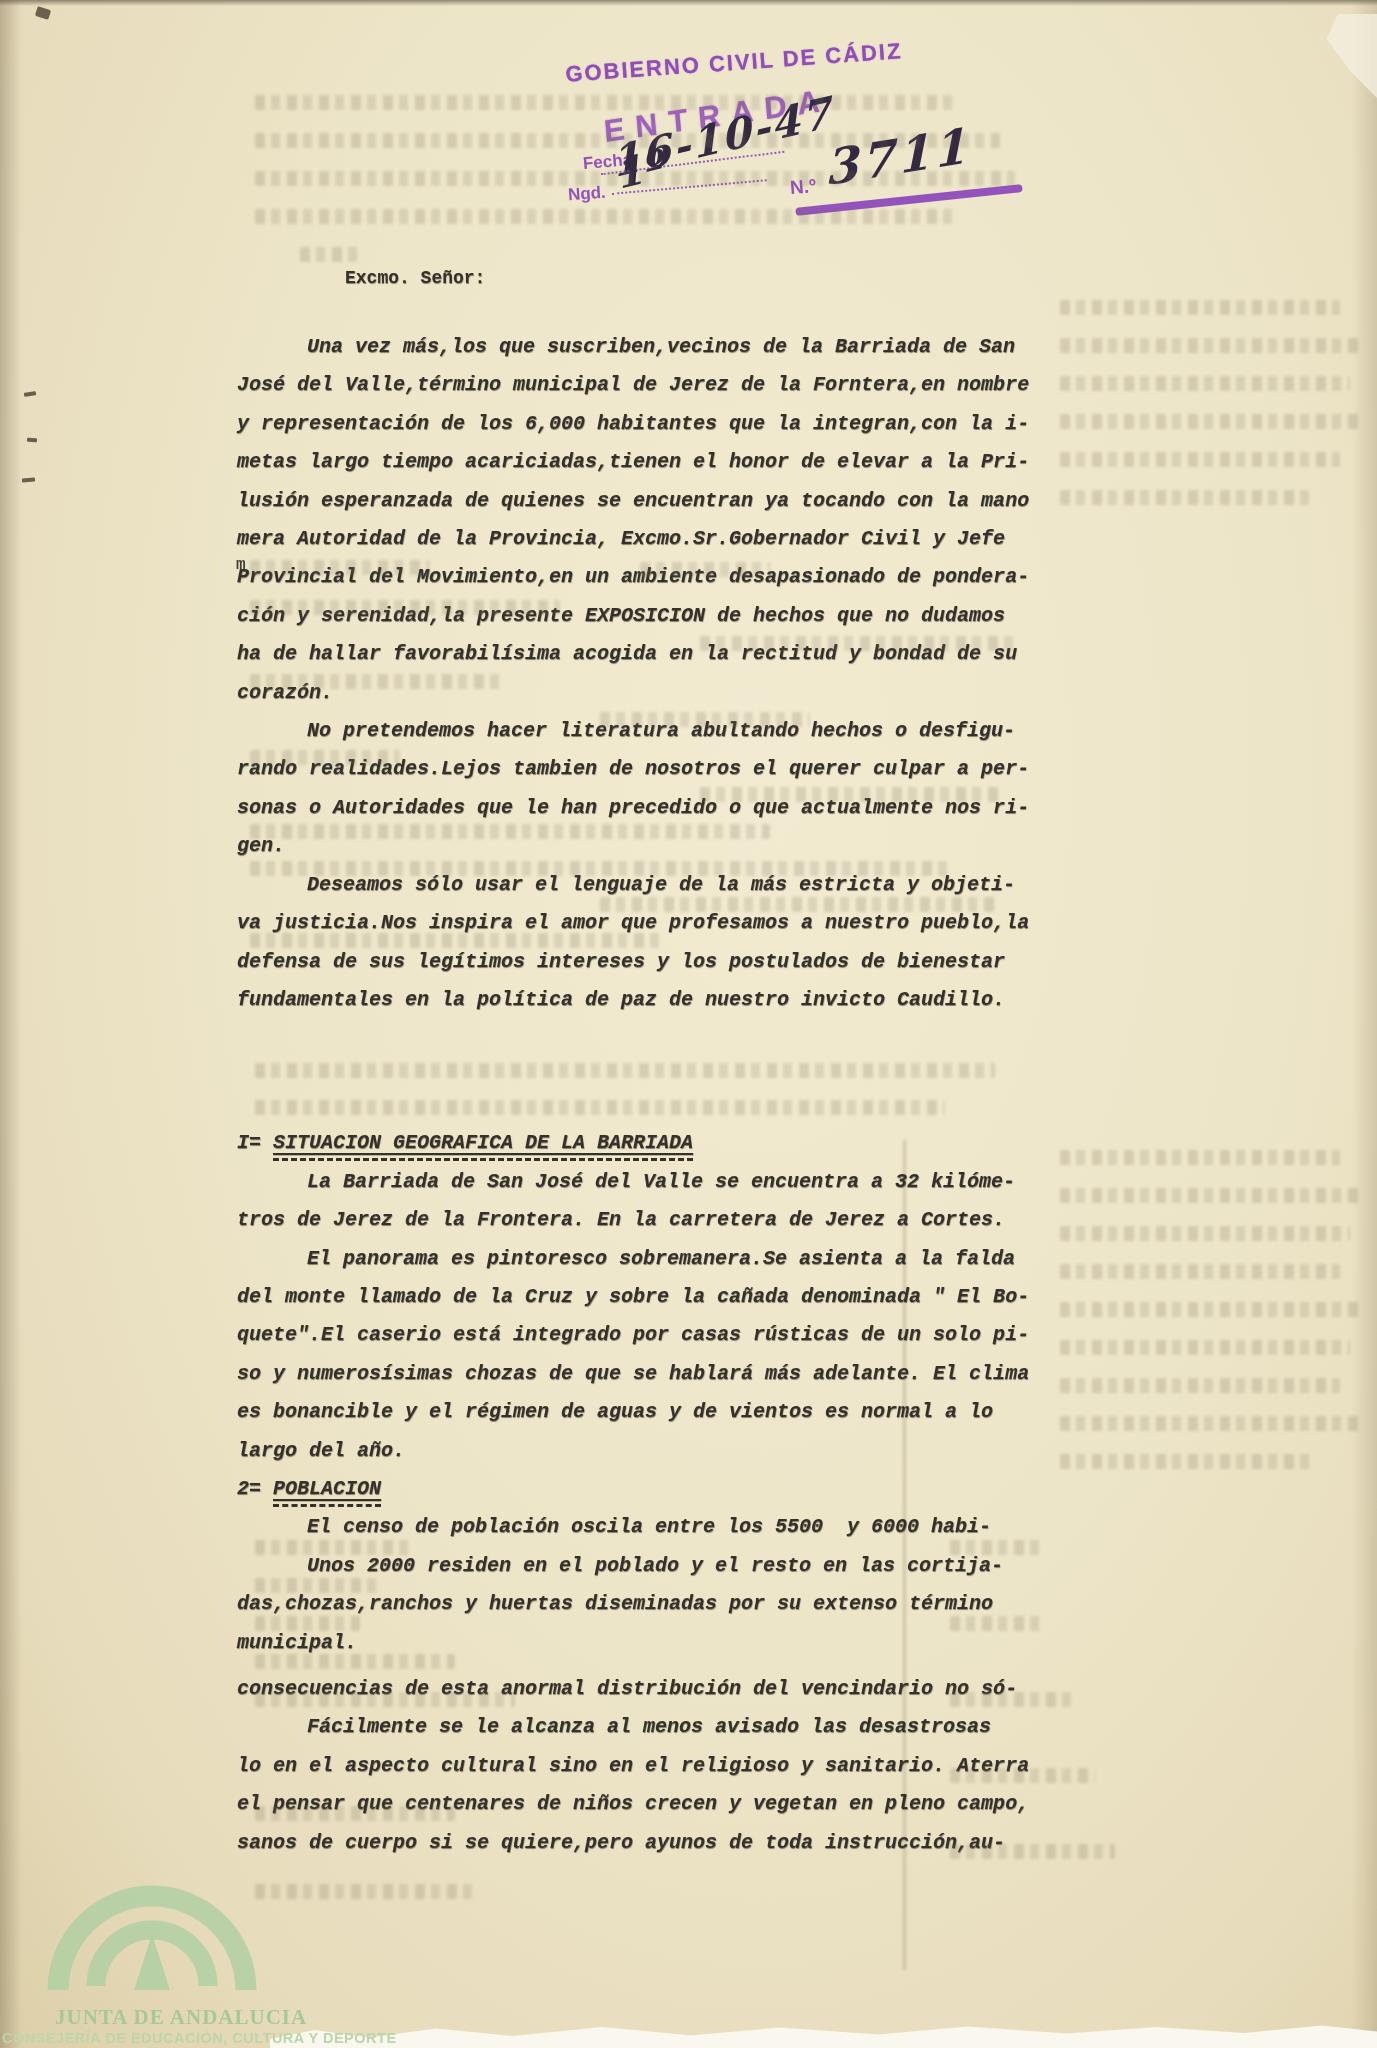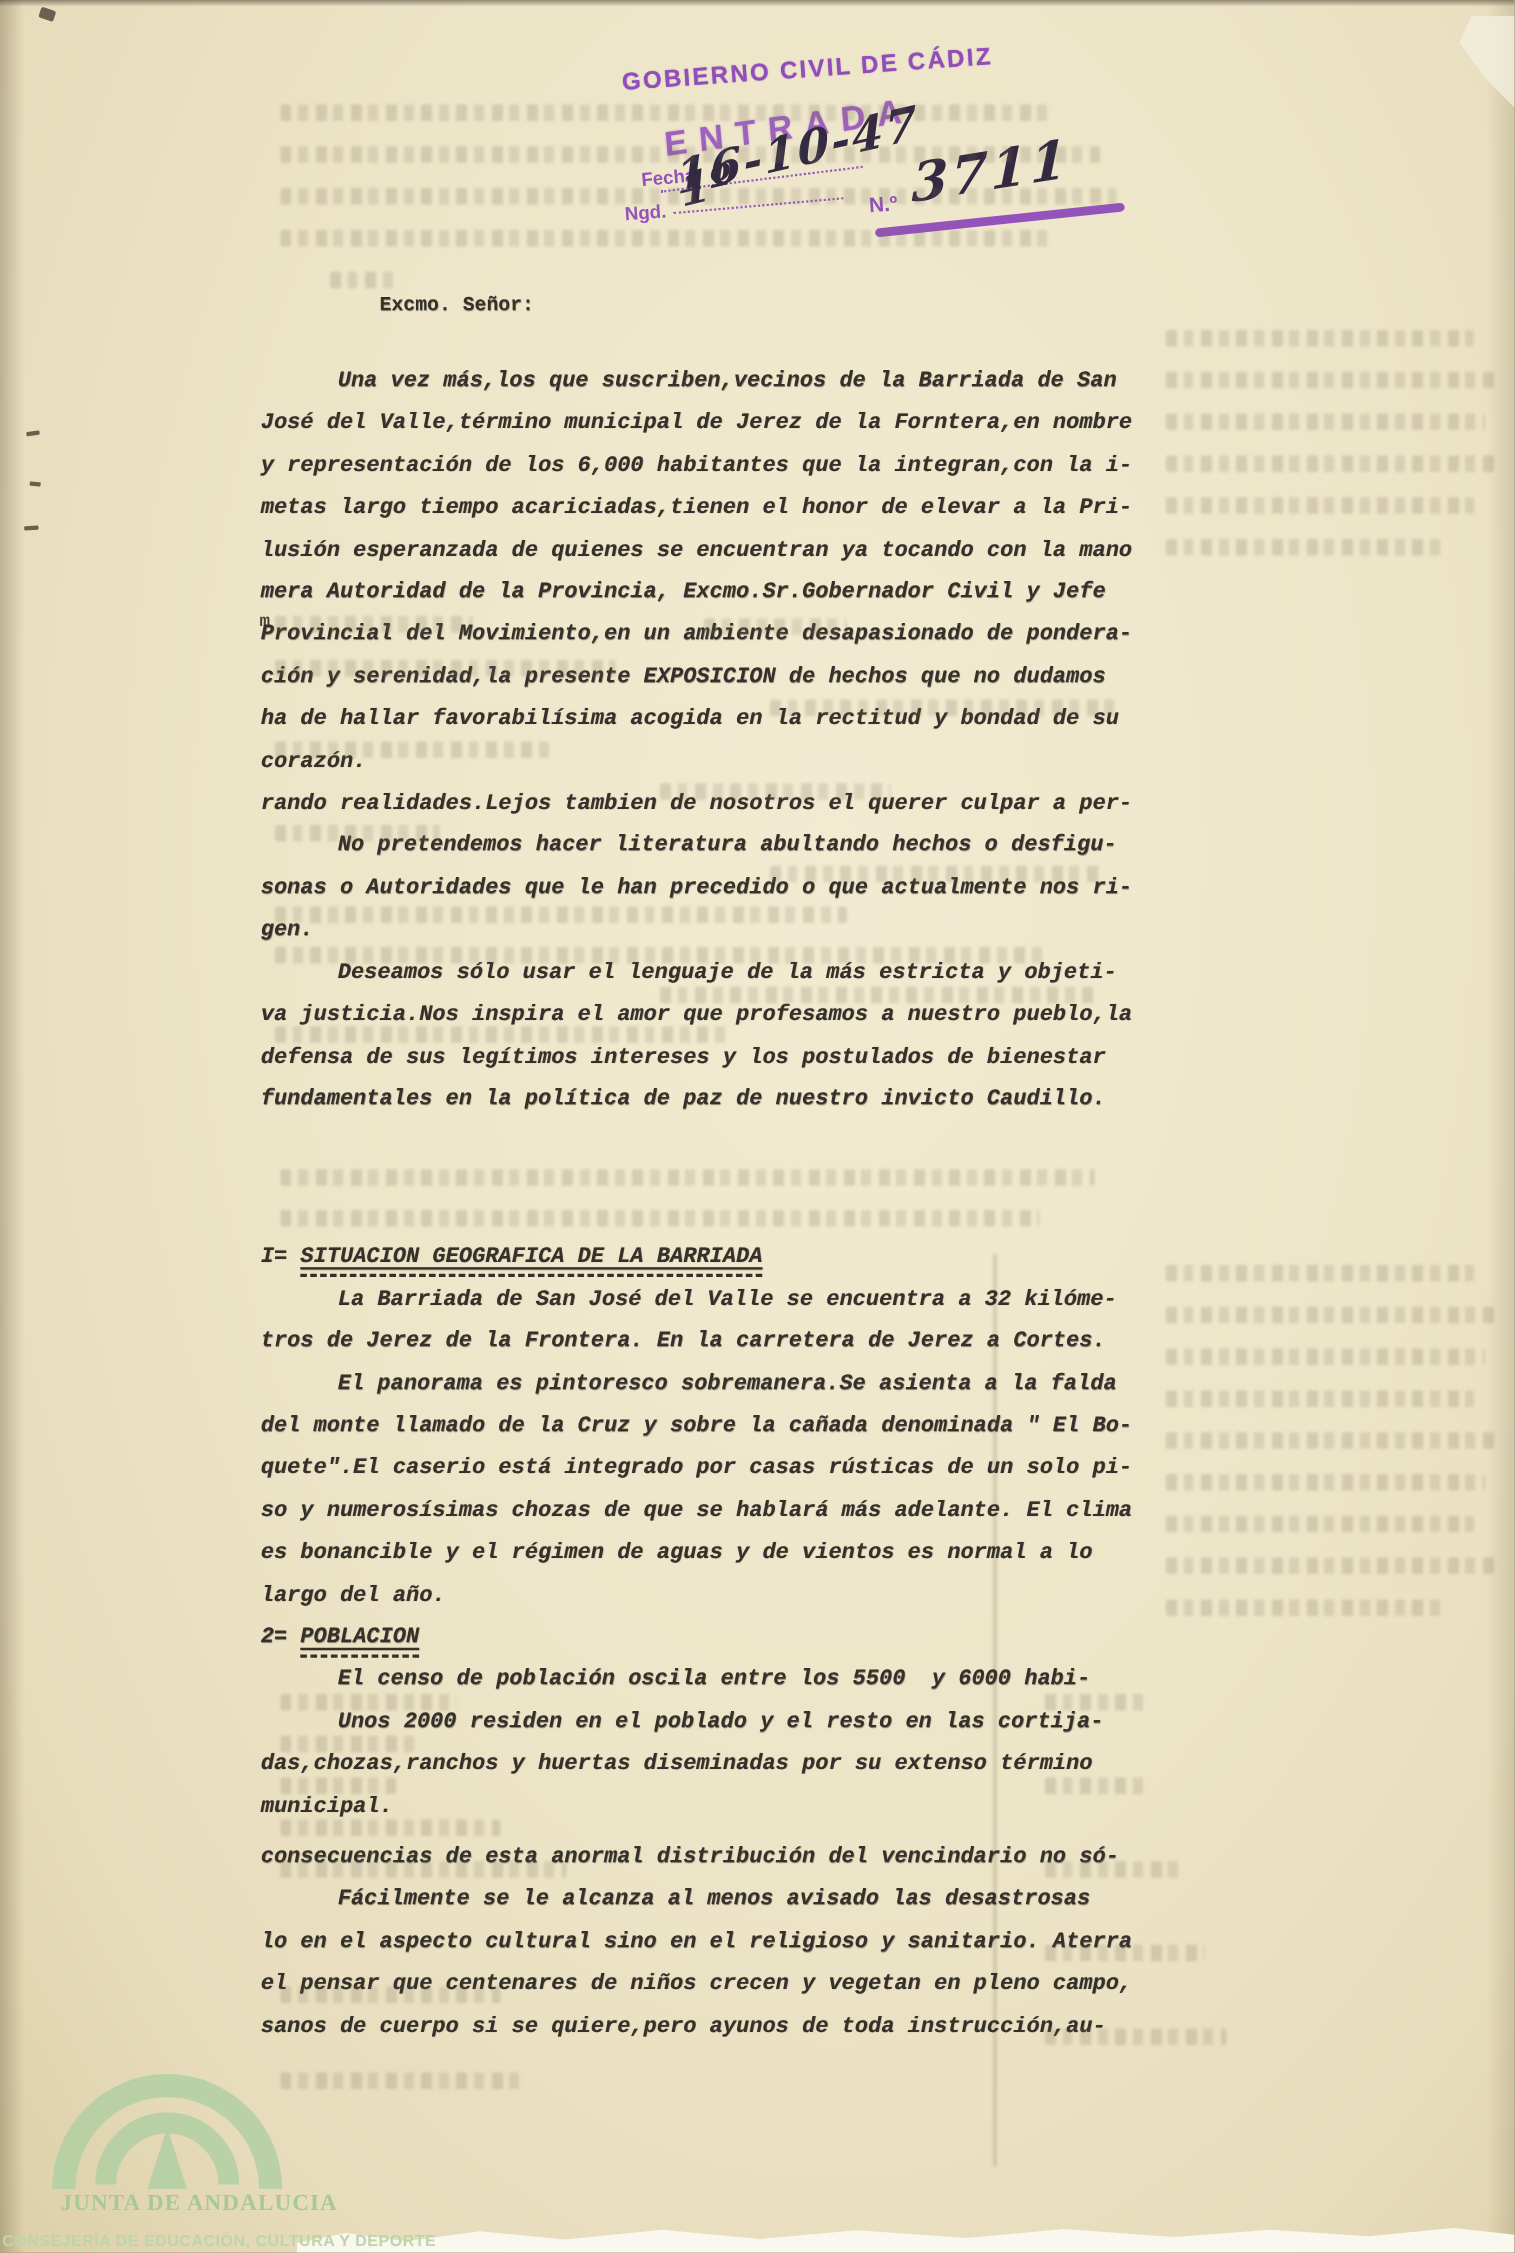--- a/index.html
+++ b/index.html
@@ -68,21 +68,21 @@
   .hw-num{left:828px;top:128px;font-size:48px;transform:rotate(-9deg) skewX(-10deg);letter-spacing:3px;}
   .dotline{position:absolute;border-bottom:2px dotted #8a42b8;opacity:.85;}
   .dl-fecha{left:600px;top:162px;width:185px;transform:rotate(-7deg);}
   .dl-ngd{left:612px;top:186px;width:155px;transform:rotate(-5deg);}
   .thickline{position:absolute;left:795px;top:196px;width:228px;height:8px;
     background:#8a42b8;border-radius:4px;transform:rotate(-6deg);opacity:.9;}
 
   
   .wm{position:absolute;left:0px;top:1878px;width:340px;}
   .wm svg{display:block;}
-  .wm-title{position:absolute;left:55px;top:112px;width:230px;
+  .wm-title{position:absolute;left:55px;top:127px;width:230px;
     font-family:"Liberation Serif","DejaVu Serif",serif;font-weight:700;
     font-size:21px;letter-spacing:1px;color:#a7c899;white-space:nowrap;
     filter:blur(.3px);}
   .wm-sub{position:absolute;left:2px;top:152px;
     font-family:"Liberation Sans","DejaVu Sans",sans-serif;font-weight:700;
     font-size:14.5px;letter-spacing:.5px;color:#bcd5ab;white-space:nowrap;
     filter:blur(.3px);}
 </style>
 </head>
 <body>
@@ -123,22 +123,22 @@
         <div class="line">y representación de los 6,000 habitantes que la integran,con la i-</div>
         <div class="line">metas largo tiempo acariciadas,tienen el honor de elevar a la Pri-</div>
         <div class="line">lusión esperanzada de quienes se encuentran ya tocando con la mano</div>
         <div class="line">mera Autoridad de la Provincia, Excmo.Sr.Gobernador Civil y Jefe</div>
         <div class="line">Provincial del Movimiento,en un ambiente desapasionado de pondera-</div>
         <div class="line">ción y serenidad,la presente EXPOSICION de hechos que no dudamos</div>
         <div class="line">ha de hallar favorabilísima acogida en la rectitud y bondad de su</div>
         <div class="line">corazón.</div>
       </div>
       <div class="block">
+        <div class="line indent">No pretendemos hacer literatura abultando hechos o desfigu-</div>
         <div class="line">rando realidades.Lejos tambien de nosotros el querer culpar a per-</div>
-        <div class="line indent">No pretendemos hacer literatura abultando hechos o desfigu-</div>
         <div class="line">sonas o Autoridades que le han precedido o que actualmente nos ri-</div>
         <div class="line">gen.</div>
       </div>
       <div class="block">
         <div class="line indent">Deseamos sólo usar el lenguaje de la más estricta y objeti-</div>
         <div class="line">va justicia.Nos inspira el amor que profesamos a nuestro pueblo,la</div>
         <div class="line">defensa de sus legítimos intereses y los postulados de bienestar</div>
         <div class="line">fundamentales en la política de paz de nuestro invicto Caudillo.</div>
       </div>
       <div class="block" style="margin-top: 105px;">

